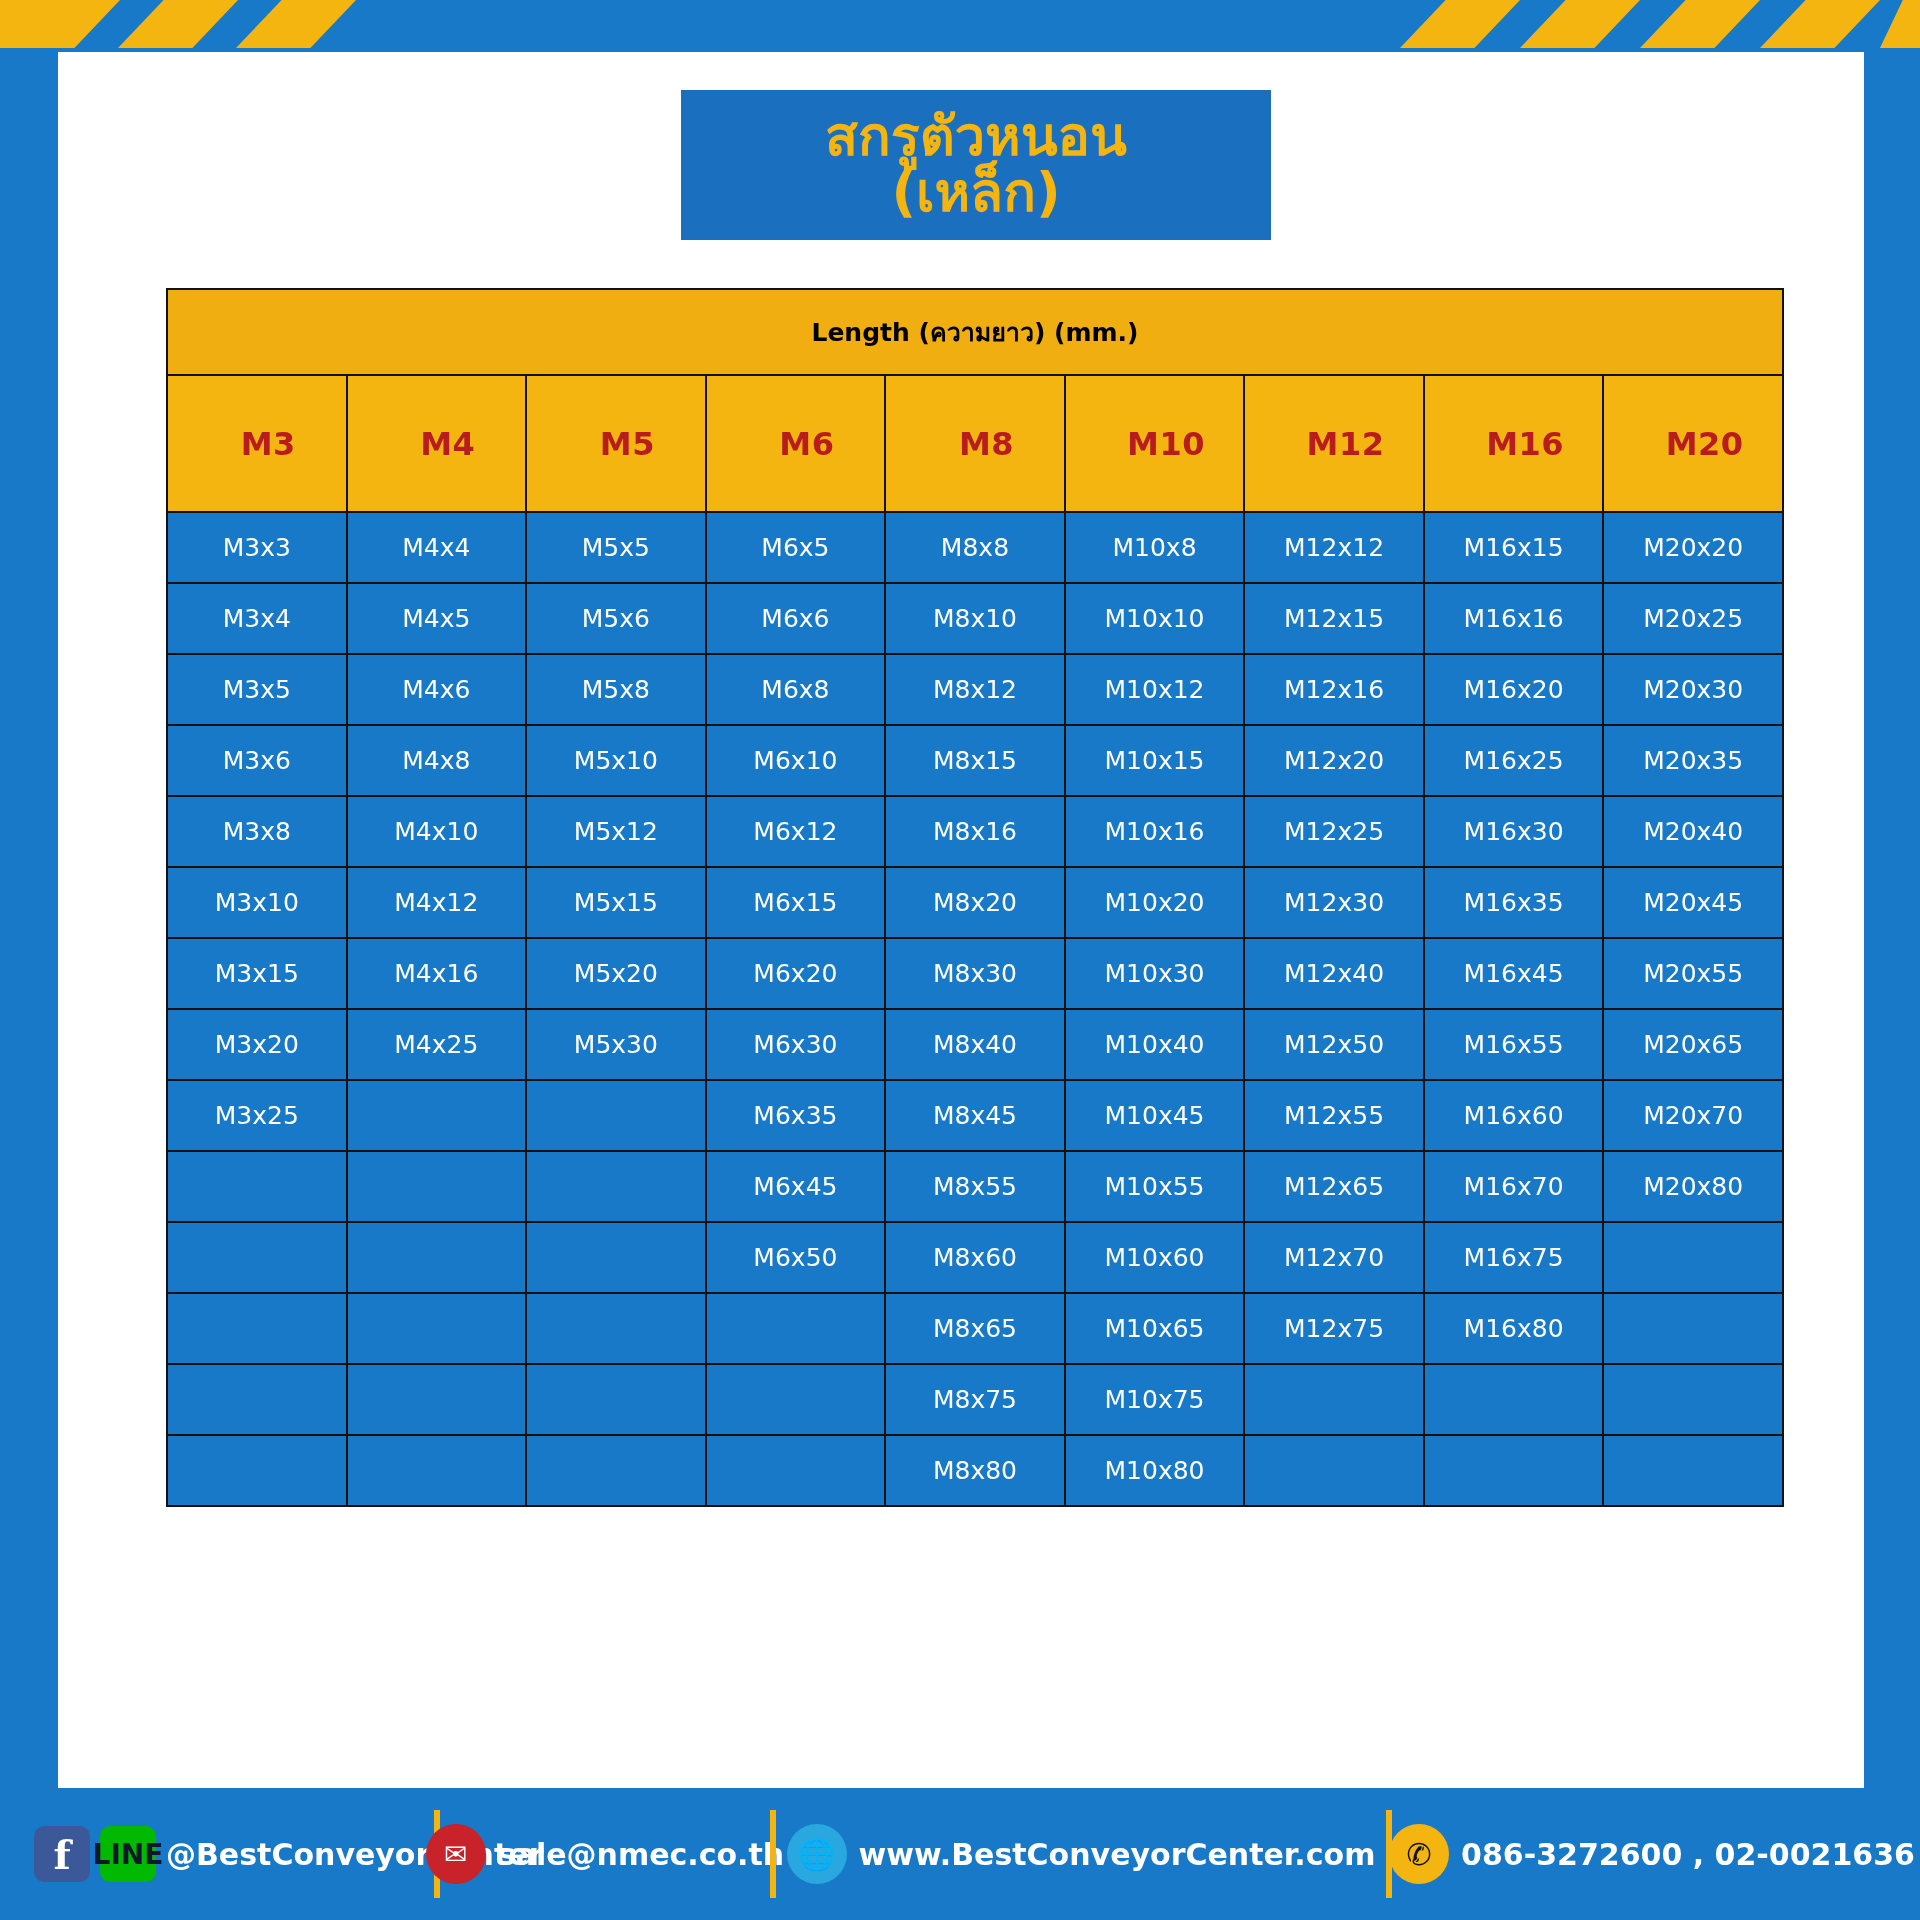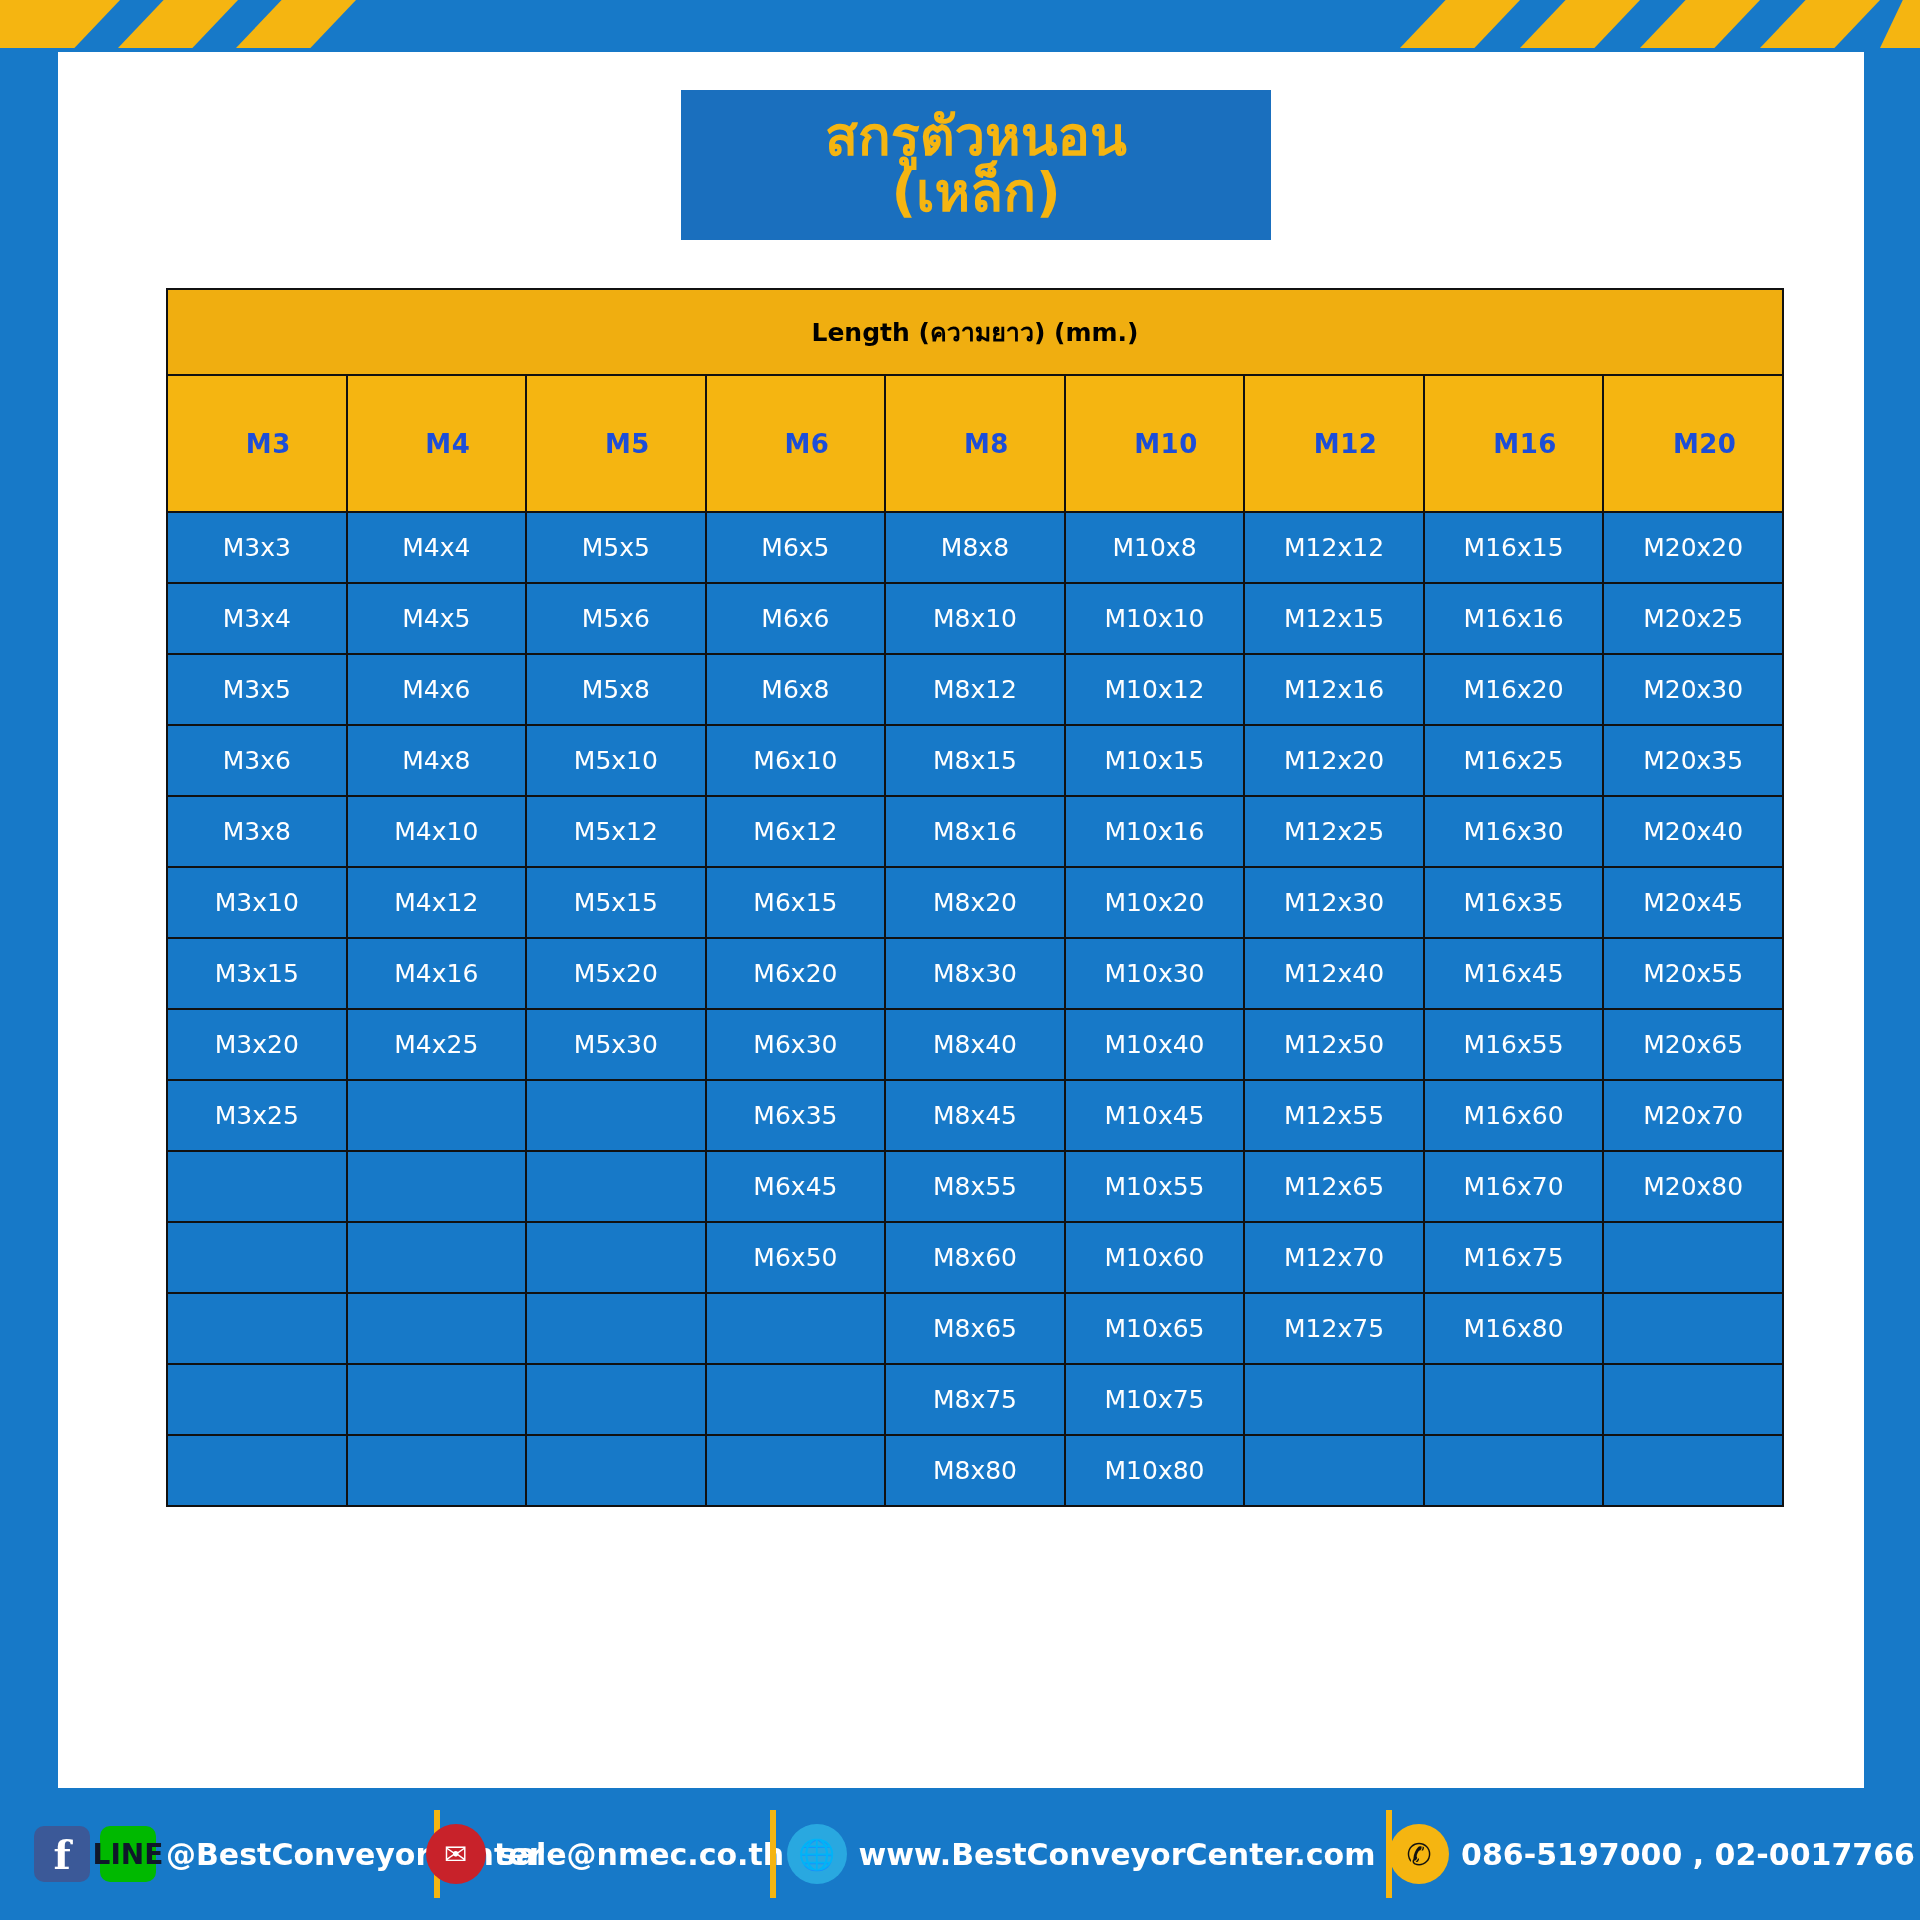--- a/index.html
+++ b/index.html
@@ -94,22 +94,22 @@
   .length-header {
     background: #f0ae10;
     color: #000000;
     font-size: 25px;
     font-weight: bold;
     height: 82px;
     font-family: "DejaVu Sans", "Liberation Sans", sans-serif;
   }
   .col-header {
     background: #f5b511;
-    color: #1d4ed8;
-    font-size: 26px;
+    color: #b91c1c;
+    font-size: 32px;
     font-weight: bold;
     height: 133px;
     font-family: "DejaVu Sans", "Liberation Sans", sans-serif;
     letter-spacing: 0.5px;
     padding-left: 24px;
   }
   .cell {
     background: #1779c8;
     color: #ffffff;
     font-size: 25px;
@@ -382,17 +382,17 @@
       <span class="f-text">sale@nmec.co.th</span>
     </div>
     <div class="divider"></div>
     <div class="footer-item f-web">
       <span class="circ web-c">🌐</span>
       <span class="f-text">www.BestConveyorCenter.com</span>
     </div>
     <div class="divider"></div>
     <div class="footer-item f-phone">
       <span class="circ tel-c">✆</span>
-      <span class="f-text">086-5197000 , 02-0017766</span>
+      <span class="f-text">086-3272600 , 02-0021636</span>
     </div>
   </div>
 
 </div>
 
 </body></html>

